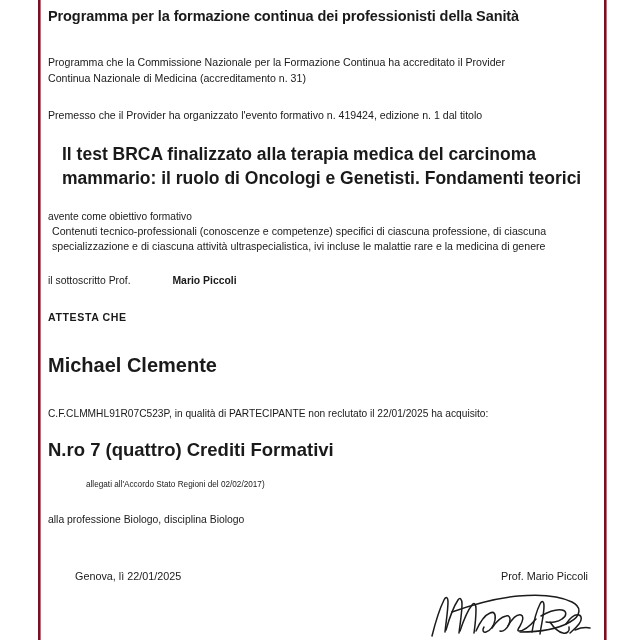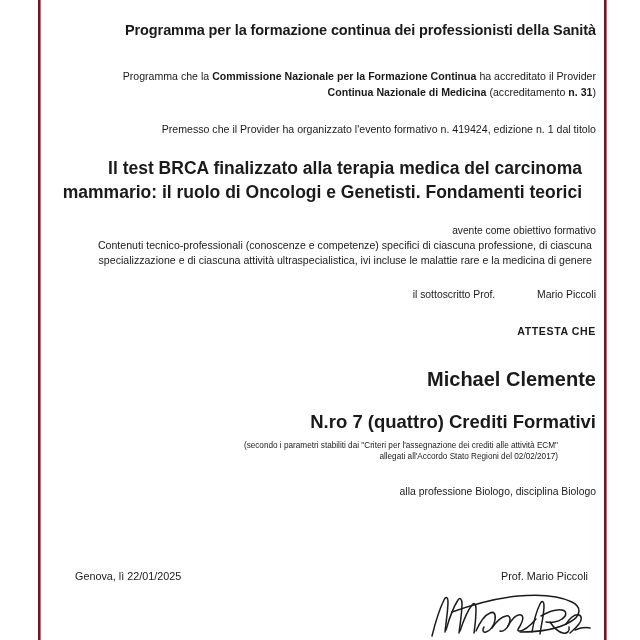--- a/index.html
+++ b/index.html
@@ -34,38 +34,37 @@
   }
   .rule-left  { left: 38px; }
   .rule-right { left: 604px; }
 
   .content {
     position: absolute;
     left: 48px;
     top: 0;
     width: 548px;
     height: 522px;
-    text-align: right;
-    margin-top: 14px;
+    text-align: left;
   }
 
   
   .doc-title {
     font-size: 14.5px;
     font-weight: bold;
     letter-spacing: -0.1px;
     margin-top: 8px;
     line-height: 1.2;
   }
 
   .para {
     font-size: 10.6px;
     line-height: 1.45;
   }
-  .para b { font-weight: bold; }
+  .para b { font-weight: normal; }
 
   .premessa-1 { margin-top: 30px; }
   .premessa-2 { margin-top: 22px; }
 
   .course-title {
     font-size: 17.5px;
     font-weight: bold;
     line-height: 1.33;
     margin-top: 20px;
     padding: 0 14px;
@@ -85,21 +84,21 @@
     line-height: 1.42;
     margin-top: 2px;
     padding: 0 4px;
   }
 
   .signer-block {
     font-size: 10.4px;
     line-height: 1.42;
     margin-top: 20px;
   }
-  .signer-block b { font-weight: normal; padding-left: 39px; }
+  .signer-block b { font-weight: bold; padding-left: 39px; }
 
   .attesta {
     font-size: 10.6px;
     font-weight: bold;
     letter-spacing: 0.6px;
     margin-top: 22px;
   }
 
   .recipient {
     font-size: 20px;
@@ -190,25 +189,26 @@
     <div class="objective-body">Contenuti tecnico-professionali (conoscenze e competenze) specifici di ciascuna professione, di ciascuna specializzazione e di ciascuna attività ultraspecialistica, ivi incluse le malattie rare e la medicina di genere</div>
 
     <div class="signer-block">
       <span>il sottoscritto Prof. </span><b>Mario Piccoli</b><br>
     </div>
 
     <div class="attesta">ATTESTA CHE</div>
 
     <div class="recipient">Michael Clemente</div>
 
+    <div class="fiscal-line">C.F.CLMMHL91R07C523P, in qualità di PARTECIPANTE non reclutato il 22/01/2025 ha acquisito:</div>
 
     <div class="credits">N.ro 7 (quattro) Crediti Formativi</div>
 
     <div class="fineprint">
-      <span>(secondo i parametri stabiliti dai "Criteri per l'assegnazione dei crediti alle attività ECM"</span><br>
+      <br>
       <span>allegati all'Accordo Stato Regioni del 02/02/2017)</span>
     </div>
 
     <div class="profession">alla professione Biologo, disciplina Biologo</div>
 
   </div>
 
   <div class="footer">
     <div class="footer-place">Genova, lì 22/01/2025</div>
     <div class="footer-signer">Prof. Mario Piccoli</div>

